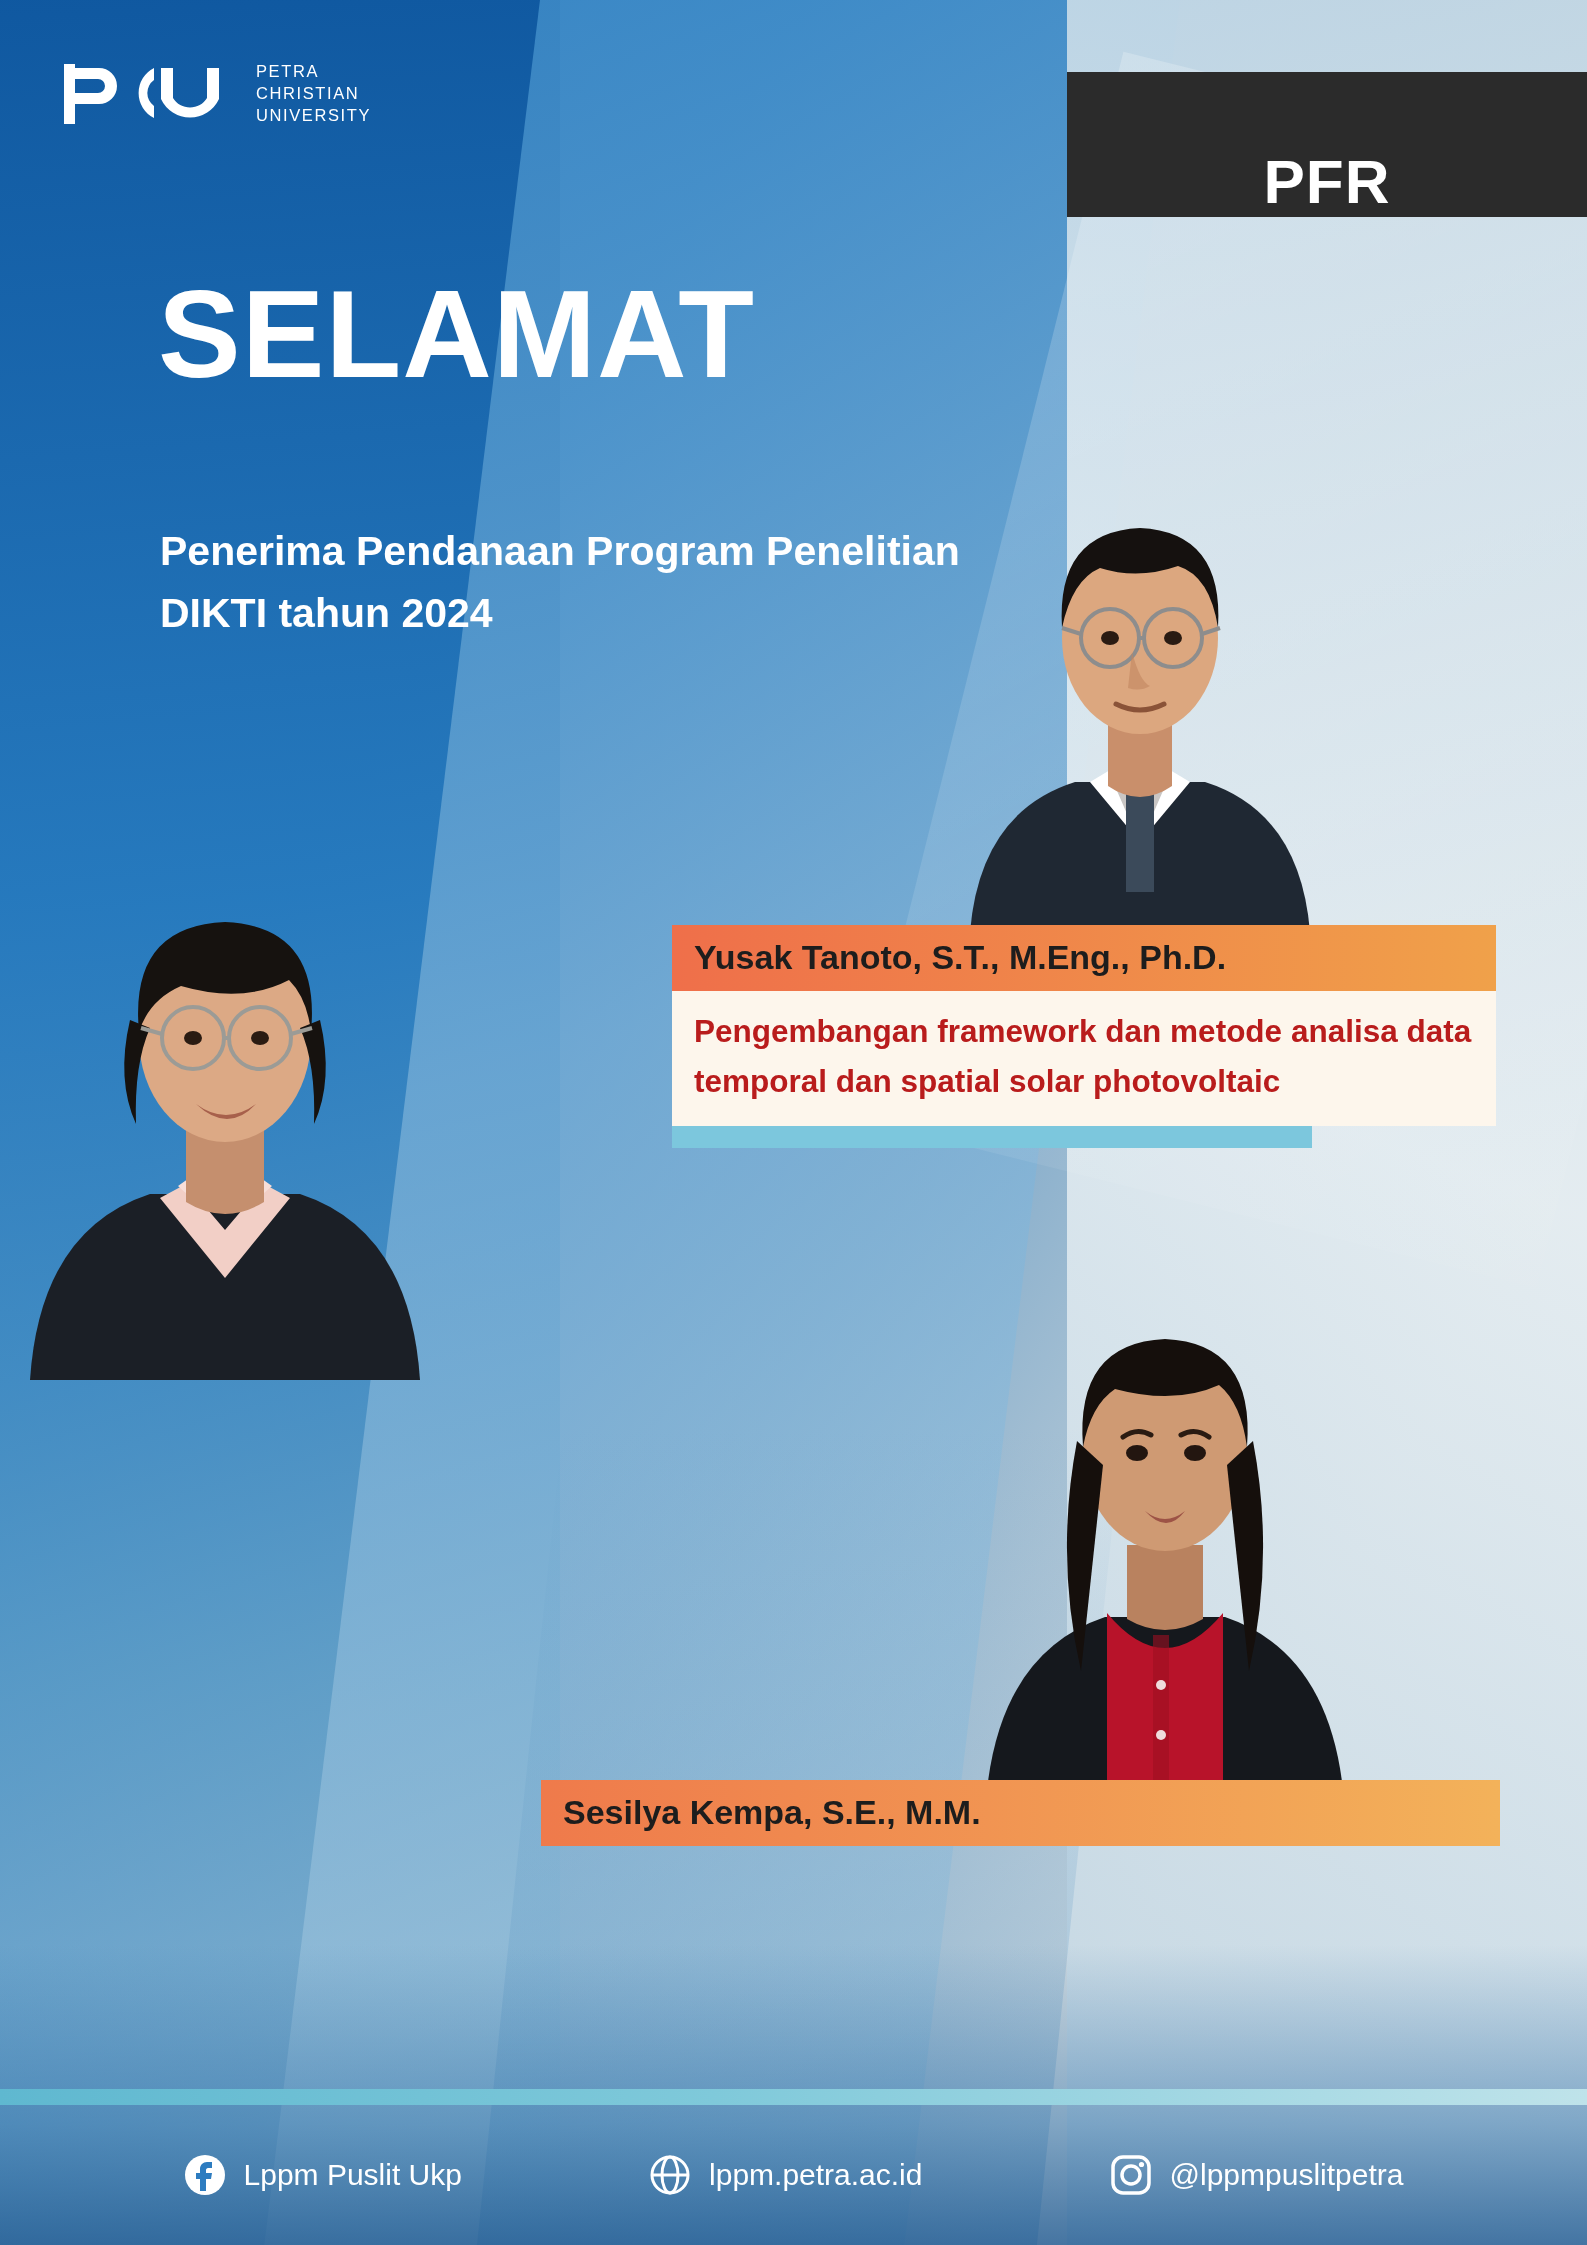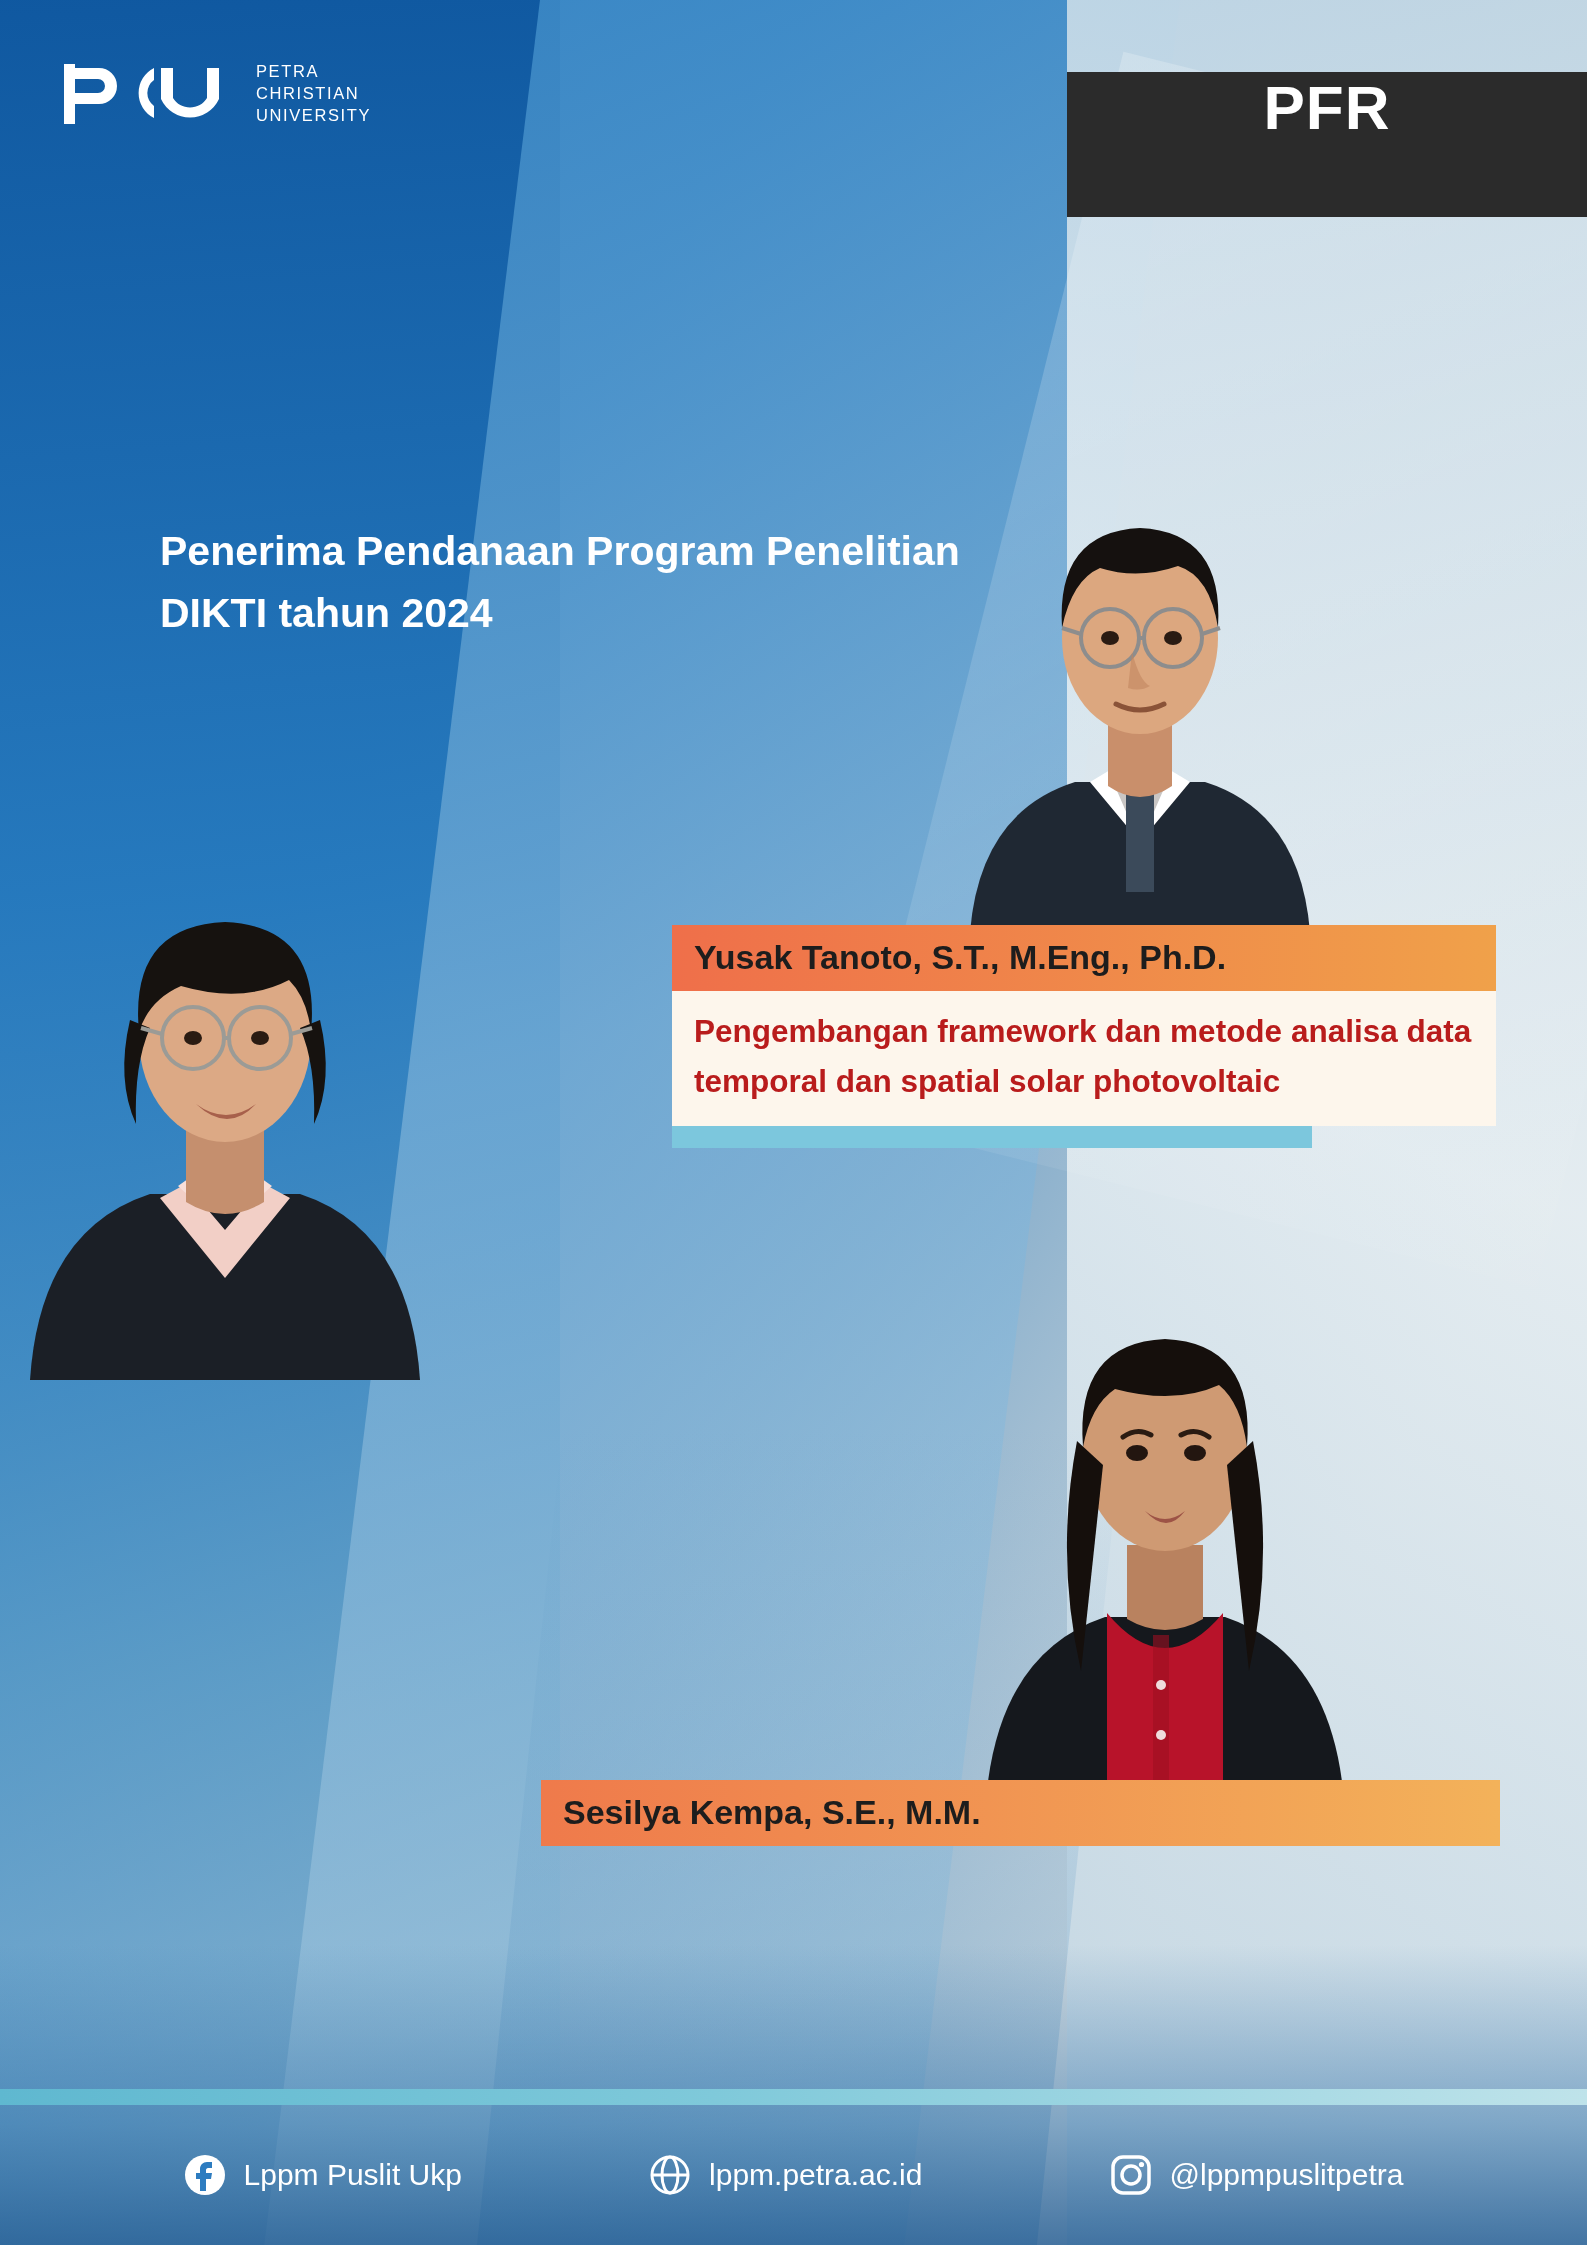--- a/index.html
+++ b/index.html
@@ -59,21 +59,21 @@
     line-height: 1.32;
     letter-spacing: 1.6px;
     font-weight: 400;
   }
 
   
   .pfr-badge {
     position: absolute; top: 72px; right: 0;
     width: 520px; height: 145px;
     background: #2b2b2b;
-    display: flex; align-items: flex-start; justify-content: center;
+    display: flex; align-items: flex-end; justify-content: center;
   }
   .pfr-badge span {
     color: #ffffff;
     font-size: 62px;
     font-weight: bold;
     letter-spacing: 1px;
   }
 
   
   .selamat {
@@ -179,20 +179,21 @@
       <div>PETRA</div>
       <div>CHRISTIAN</div>
       <div>UNIVERSITY</div>
     </div>
   </div>
 
   <div class="pfr-badge">
     <span>PFR</span>
   </div>
 
+  <div class="selamat">SELAMAT</div>
   <div class="subtitle">Penerima Pendanaan Program Penelitian DIKTI tahun 2024</div>
 
   <div class="photo photo-yusak">
     <svg class="portrait-svg" viewBox="0 0 420 480" preserveAspectRatio="xMidYMax meet">
       <rect width="420" height="480" fill="none"></rect>
 
       <path d="M40 480 q10 -120 105 -150 l130 0 q95 30 105 150 z" fill="#1f2833"></path>
       <path d="M160 330 l50 60 l50 -60 l-20 -12 l-30 32 l-30 -32 z" fill="#ffffff"></path>
       <path d="M178 318 l32 74 l32 -74 l-12 -8 l-20 46 l-20 -46 z" fill="#c9c6c4"></path>
       <rect x="196" y="330" width="28" height="110" fill="#3b4a5a"></rect>

